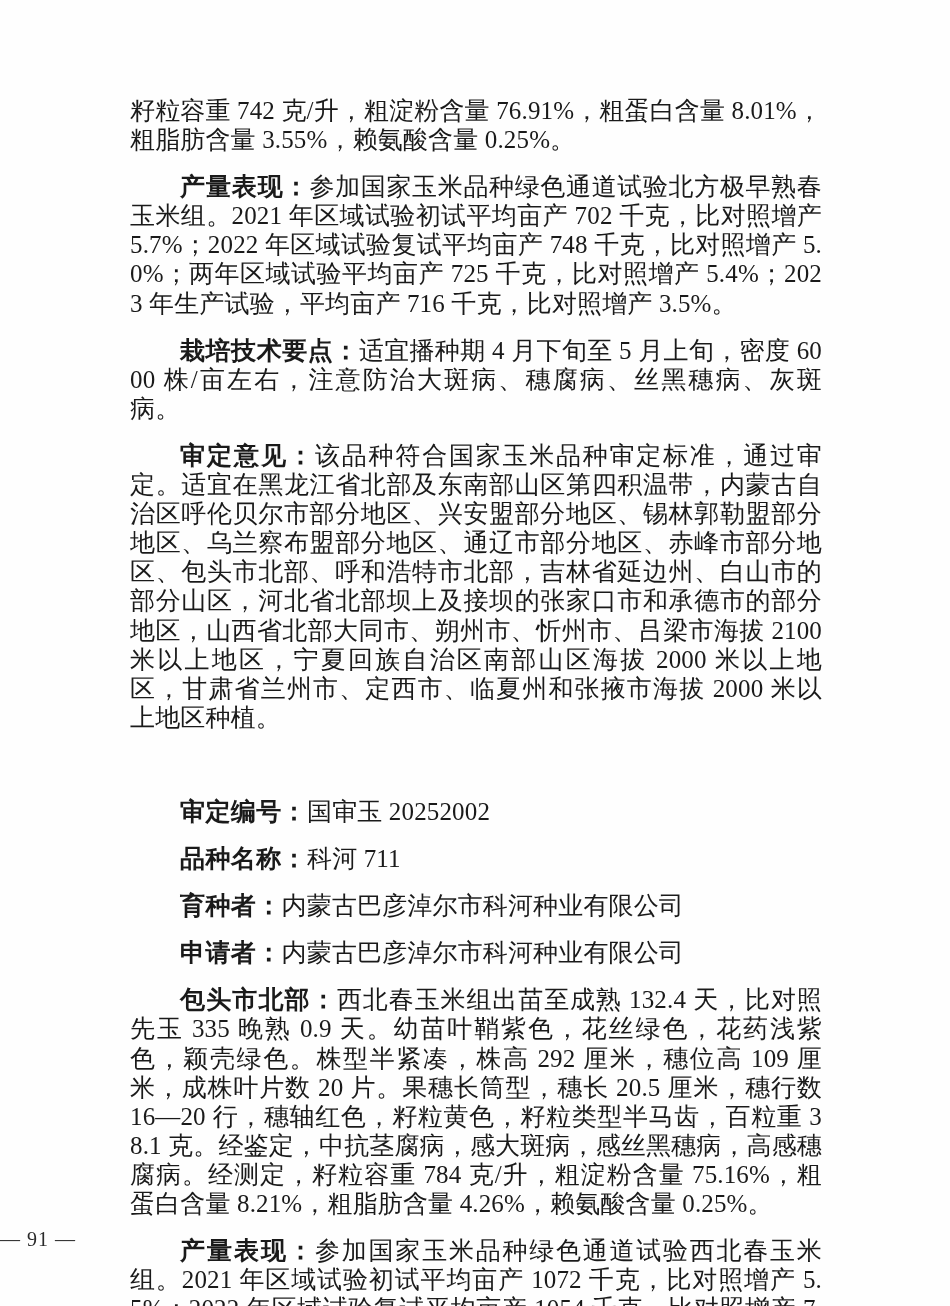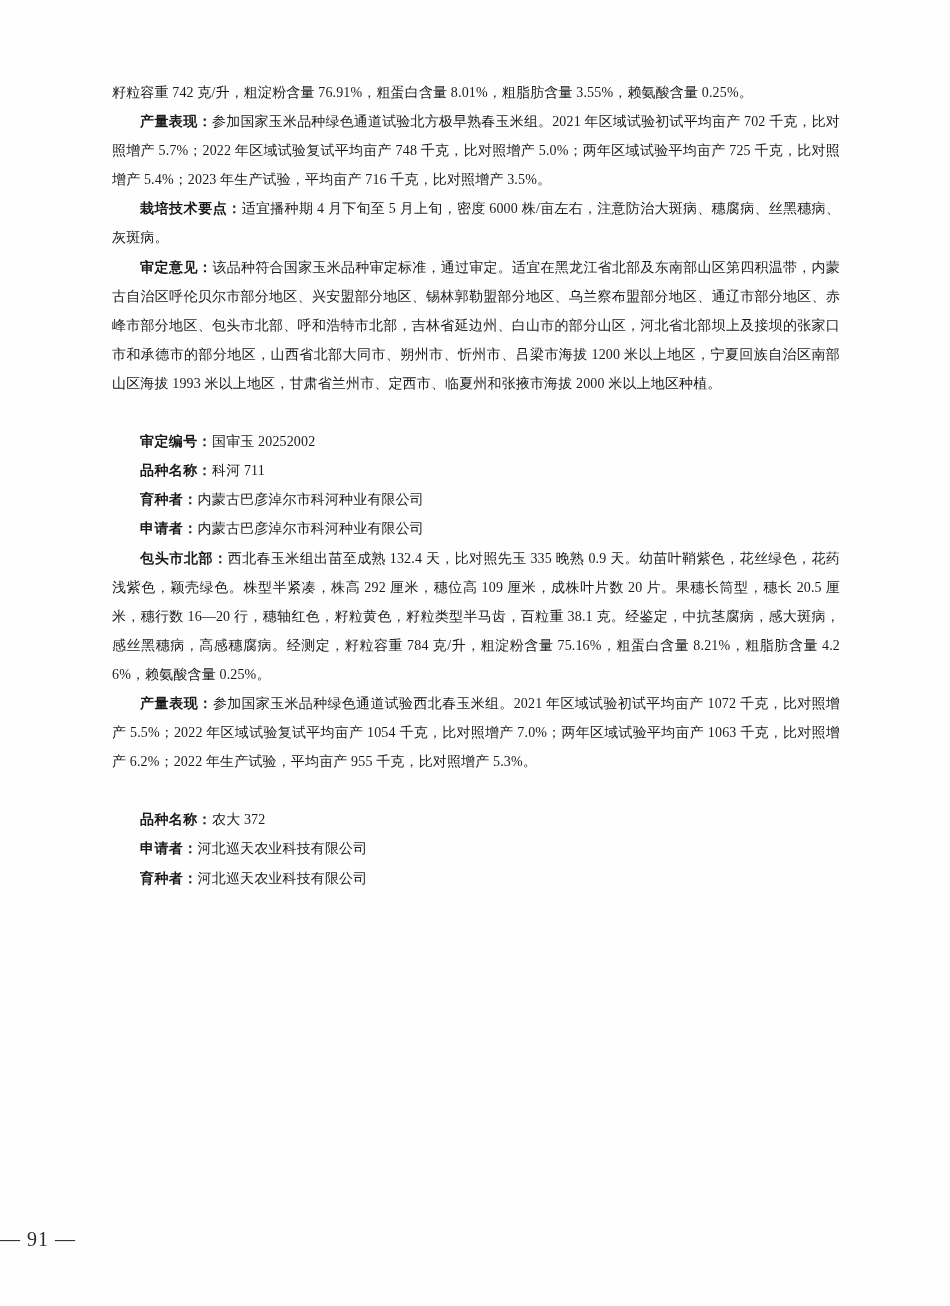--- a/index.html
+++ b/index.html
@@ -24,22 +24,22 @@
     height: 1306px;
     background: #fefefe;
   }
   .content {
     position: absolute;
     left: 112px;
     top: 78px;
     width: 728px;
   }
   p {
-    margin: 0;
-    font-size: 14px;
+    margin: 18px;
+    font-size: 25px;
     line-height: 29.1px;
     text-align: justify;
     text-justify: inter-ideograph;
     letter-spacing: 0.15px;
     word-break: break-all;
   }
   p.indent {
     text-indent: 2em;
   }
   p.noindent {
@@ -73,21 +73,21 @@
 
 <div class="page">
   <div class="content">
 
     <p class="noindent"><span class="vf">籽粒容重 742 克/升，粗淀粉含量 76.91%，粗蛋白含量 8.01%，粗脂肪含量 3.55%，赖氨酸含量 0.25%。</span></p>
 
     <p class="indent"><span class="lbl">产量表现：</span><span class="vf">参加国家玉米品种绿色通道试验北方极早熟春玉米组。2021 年区域试验初试平均亩产 702 千克，比对照增产 5.7%；2022 年区域试验复试平均亩产 748 千克，比对照增产 5.0%；两年区域试验平均亩产 725 千克，比对照增产 5.4%；2023 年生产试验，平均亩产 716 千克，比对照增产 3.5%。</span></p>
 
     <p class="indent"><span class="lbl">栽培技术要点：</span><span class="vf">适宜播种期 4 月下旬至 5 月上旬，密度 6000 株/亩左右，注意防治大斑病、穗腐病、丝黑穗病、灰斑病。</span></p>
 
-    <p class="indent"><span class="lbl">审定意见：</span><span class="vf">该品种符合国家玉米品种审定标准，通过审定。适宜在黑龙江省北部及东南部山区第四积温带，内蒙古自治区呼伦贝尔市部分地区、兴安盟部分地区、锡林郭勒盟部分地区、乌兰察布盟部分地区、通辽市部分地区、赤峰市部分地区、包头市北部、呼和浩特市北部，吉林省延边州、白山市的部分山区，河北省北部坝上及接坝的张家口市和承德市的部分地区，山西省北部大同市、朔州市、忻州市、吕梁市海拔 1200 米以上地区，宁夏回族自治区南部山区海拔 1993 米以上地区，甘肃省兰州市、定西市、临夏州和张掖市海拔 2000 米以上地区种植。</span></p>
+    <p class="indent"><span class="lbl">审定意见：</span><span class="vf">该品种符合国家玉米品种审定标准，通过审定。适宜在黑龙江省北部及东南部山区第四积温带，内蒙古自治区呼伦贝尔市部分地区、兴安盟部分地区、锡林郭勒盟部分地区、乌兰察布盟部分地区、通辽市部分地区、赤峰市部分地区、包头市北部、呼和浩特市北部，吉林省延边州、白山市的部分山区，河北省北部坝上及接坝的张家口市和承德市的部分地区，山西省北部大同市、朔州市、忻州市、吕梁市海拔 2100 米以上地区，宁夏回族自治区南部山区海拔 2000 米以上地区，甘肃省兰州市、定西市、临夏州和张掖市海拔 2000 米以上地区种植。</span></p>
 
     <div class="spacer-lg"></div>
 
     <p class="indent"><span class="lbl">审定编号：</span><span class="vf">国审玉 20252002</span></p>
 
     <p class="indent"><span class="lbl">品种名称：</span><span class="vf">科河 711</span></p>
 
     <p class="indent"><span class="lbl">育种者：</span><span class="vf">内蒙古巴彦淖尔市科河种业有限公司</span></p>
 
     <p class="indent"><span class="lbl">申请者：</span><span class="vf">内蒙古巴彦淖尔市科河种业有限公司</span></p>

